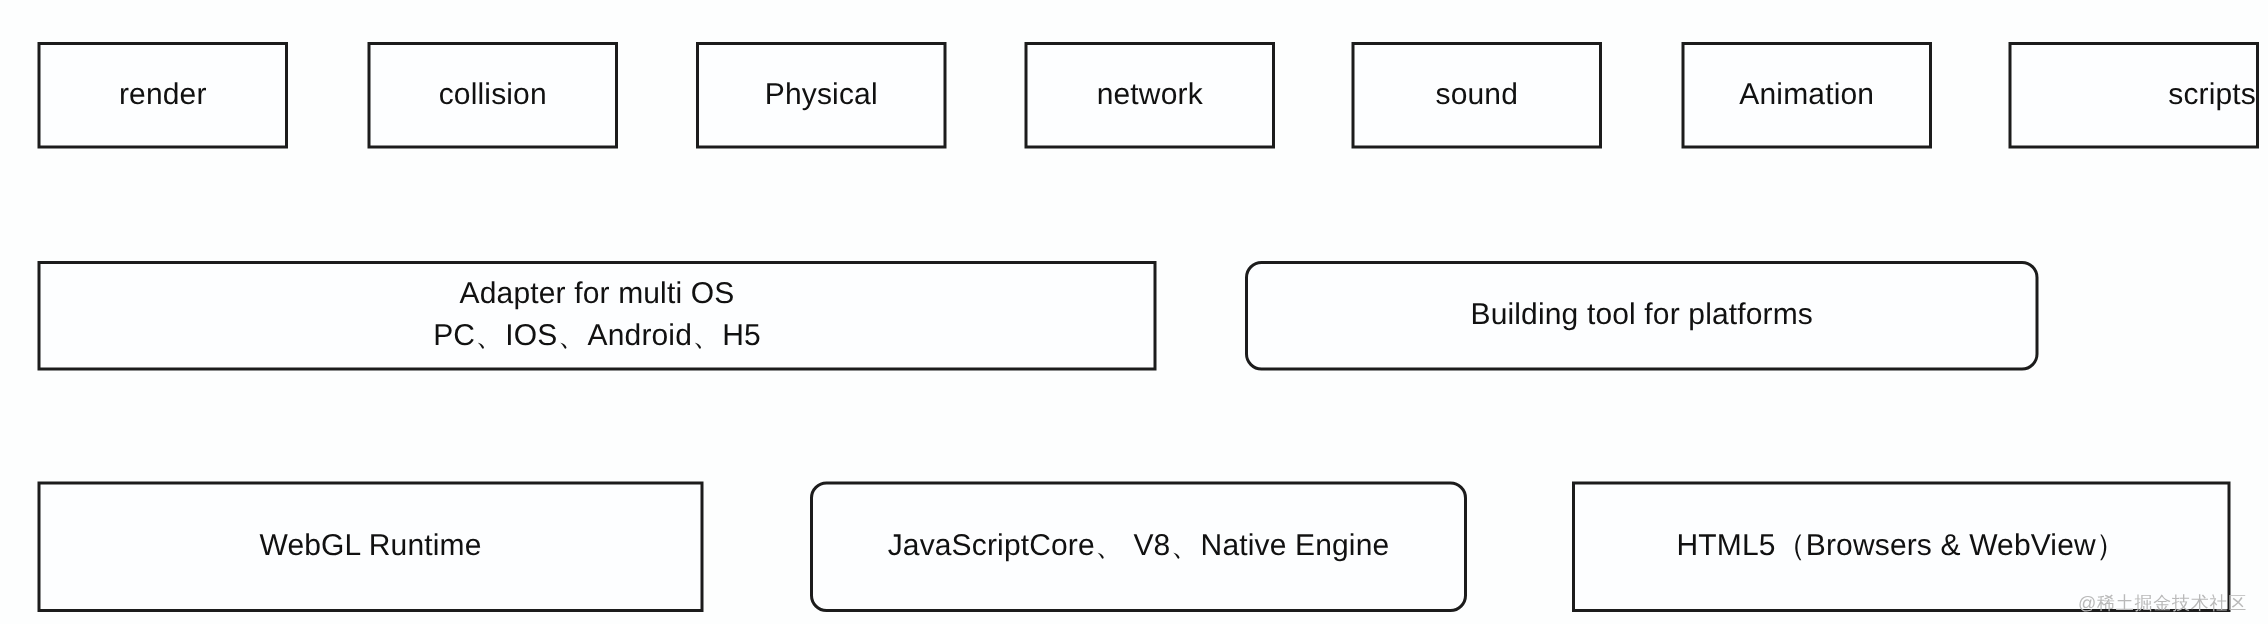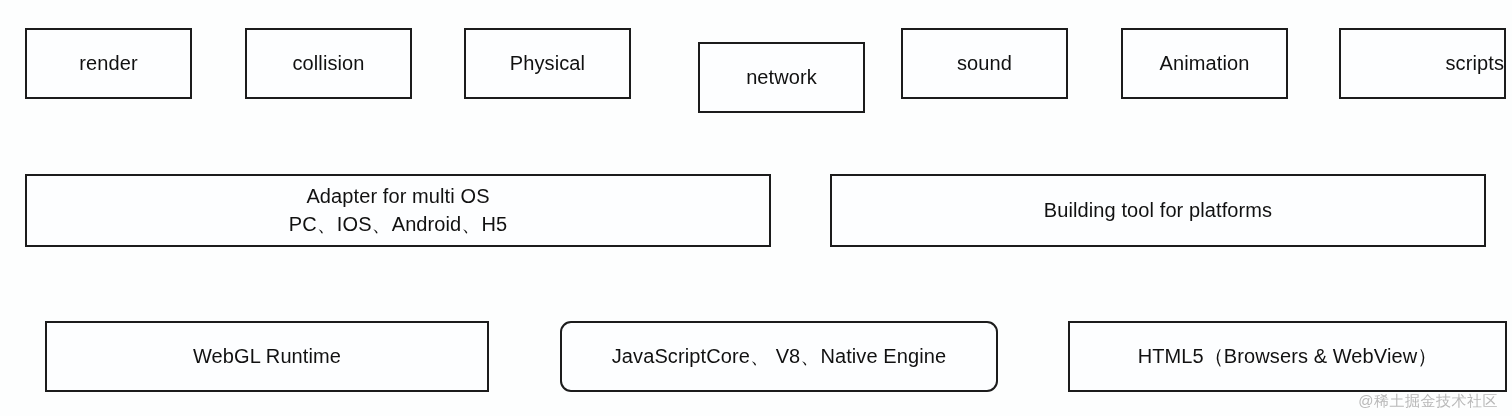--- a/index.html
+++ b/index.html
@@ -35,38 +35,38 @@
     line-height: 1.38;
     letter-spacing: 0.1px;
     white-space: pre-line;
     font-family: "Liberation Sans", sans-serif;
   }
   
   .row1 { top: 28px; height: 71px; width: 167px; }
   .r1c0 { left: 25px; }
   .r1c1 { left: 245px; }
   .r1c2 { left: 464px; }
-  .r1c3 { left: 698px; margin-top: 14px; }
+  .r1c3 { left: 683px; }
   .r1c4 { left: 901px; }
   .r1c5 { left: 1121px; }
   .r1c6 { left: 1339px; justify-content: flex-end; }
   
   .row2 { top: 174px; height: 73px; }
   .r2c0 { left: 25px; width: 746px; }
-  .r2c1 { left: 830px; width: 656px; }
+  .r2c1 { left: 830px; width: 529px; border-radius: 11px; }
   
-  .row3 { top: 321px; height: 71px; margin-left: 20px; }
+  .row3 { top: 321px; height: 87px; }
   .r3c0 { left: 25px; width: 444px; }
   .r3c1 { left: 540px; width: 438px; border-radius: 11px; }
   .r3c2 { left: 1048px; width: 439px; }
   .watermark {
     position: absolute;
     right: 14px;
     bottom: 5px;
-    font-size: 15px;
+    font-size: 12px;
     color: #b9b9b9;
     letter-spacing: 0.5px;
     font-family: "Liberation Sans", sans-serif;
     white-space: nowrap;
   }
 </style>
 </head>
 <body>
 
 <div id="diagram">

